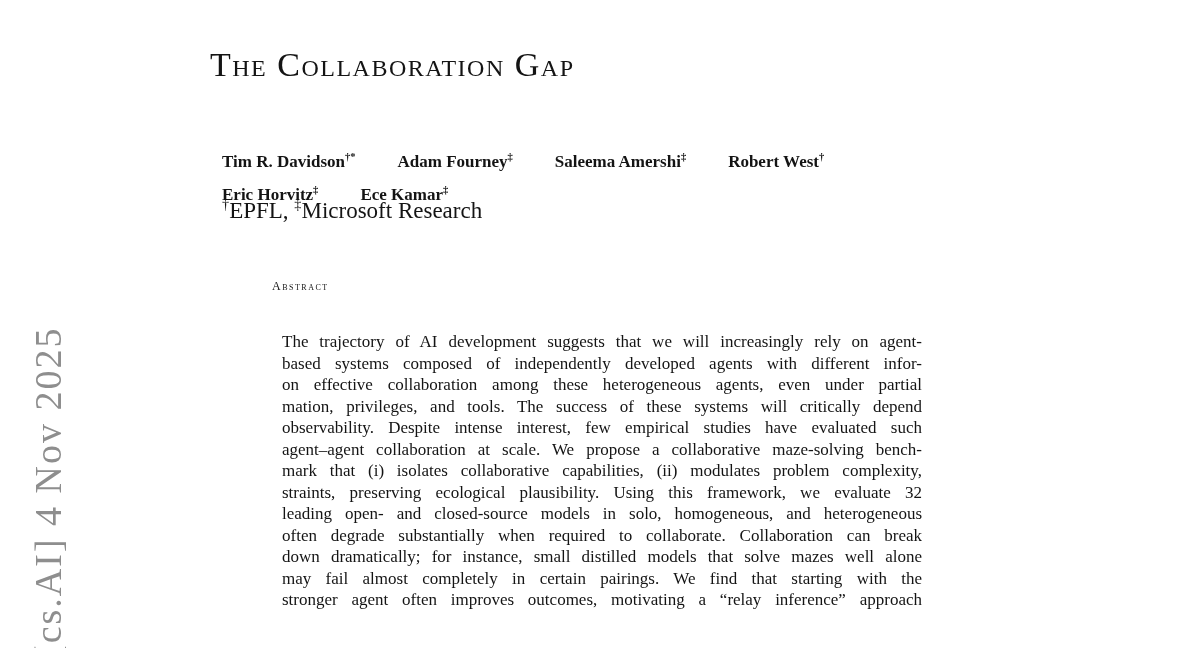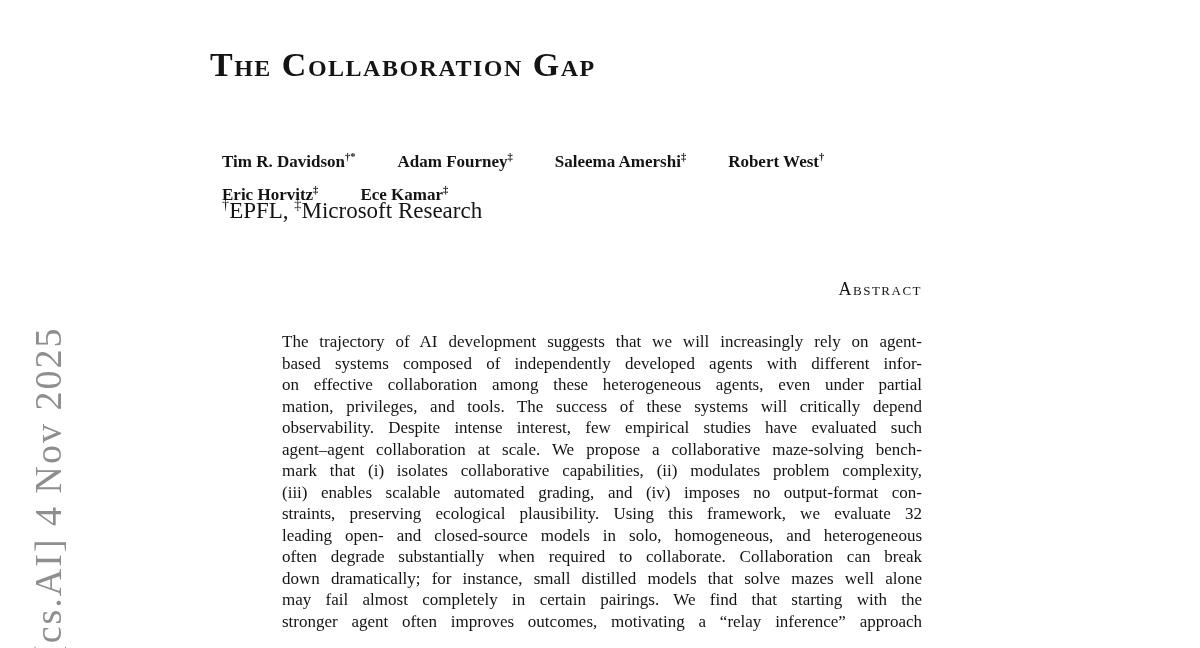--- a/index.html
+++ b/index.html
@@ -30,21 +30,21 @@
     letter-spacing: 2px;
     color: #8e8e8e;
     font-family: "Liberation Serif", serif;
   }
   .title {
     position: absolute;
     left: 210px;
     top: 45px;
     margin: 0;
     font-size: 34px;
-    font-weight: bold;
+    font-weight: normal;
     font-variant: small-caps;
     letter-spacing: 1.5px;
     line-height: 40px;
     color: #141414;
   }
   .authors {
     position: absolute;
     left: 222px;
     top: 121px;
     margin-top: 30px;
@@ -67,25 +67,25 @@
   }
   .affiliation {
     position: absolute;
     left: 222px;
     top: 200px;
     font-size: 23px;
     line-height: 22px;
   }
   .abstract-heading {
     position: absolute;
-    left: 282px;
+    left: 272px;
     top: 279px;
     width: 640px;
-    text-align: right;
-    font-size: 18px;
+    text-align: left;
+    font-size: 12px;
     font-variant: small-caps;
     letter-spacing: 1.5px;
   }
   .abstract-body {
     position: absolute;
     left: 282px;
     top: 331px;
     width: 640px;
     font-size: 17px;
   }
@@ -117,21 +117,20 @@
   <div class="abstract-heading">Abstract</div>
 
   <div class="abstract-body" id="abstract-body">
       <div class="abs-line">The trajectory of AI development suggests that we will increasingly rely on agent-</div>
       <div class="abs-line">based systems composed of independently developed agents with different infor-</div>
       <div class="abs-line">on effective collaboration among these heterogeneous agents, even under partial</div>
       <div class="abs-line">mation, privileges, and tools. The success of these systems will critically depend</div>
       <div class="abs-line">observability. Despite intense interest, few empirical studies have evaluated such</div>
       <div class="abs-line">agent–agent collaboration at scale. We propose a collaborative maze-solving bench-</div>
       <div class="abs-line">mark that (i) isolates collaborative capabilities, (ii) modulates problem complexity,</div>
-      <div class="abs-line">(iii) enables scalable automated grading, and (iv) imposes no output-format con-</div>
       <div class="abs-line">straints, preserving ecological plausibility. Using this framework, we evaluate 32</div>
       <div class="abs-line">leading open- and closed-source models in solo, homogeneous, and heterogeneous</div>
       <div class="abs-line">often degrade substantially when required to collaborate. Collaboration can break</div>
       <div class="abs-line">down dramatically; for instance, small distilled models that solve mazes well alone</div>
       <div class="abs-line">may fail almost completely in certain pairings. We find that starting with the</div>
       <div class="abs-line">stronger agent often improves outcomes, motivating a “relay inference” approach</div>
     </div>
 
 </div>
 

